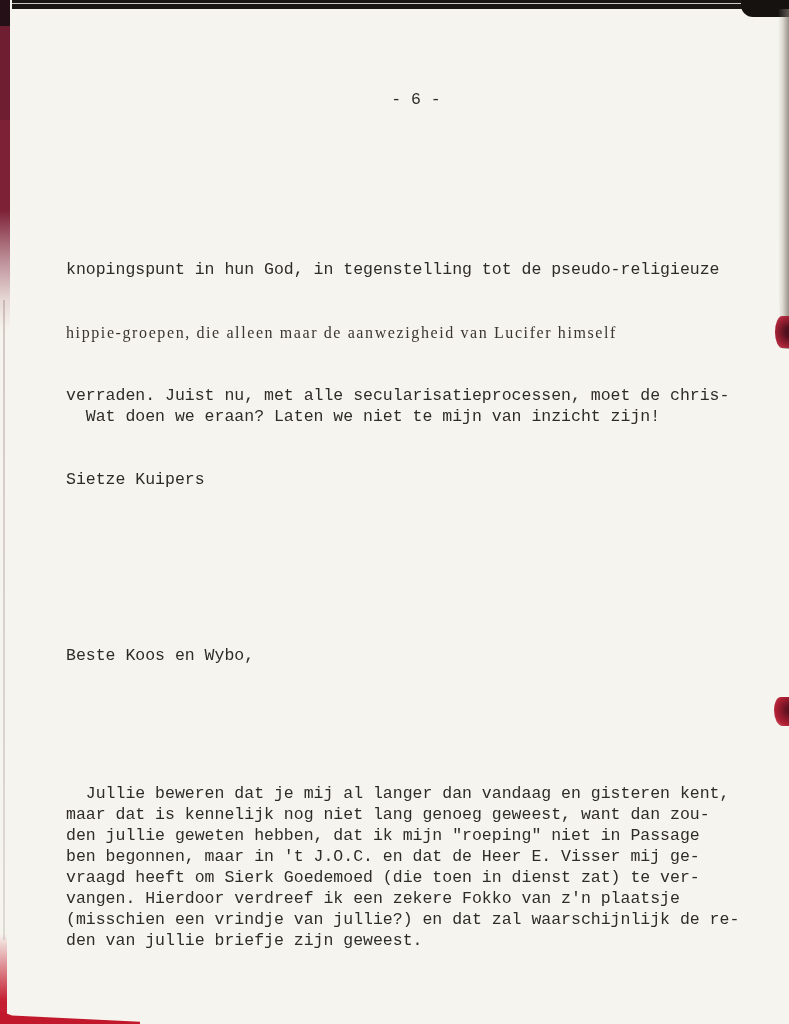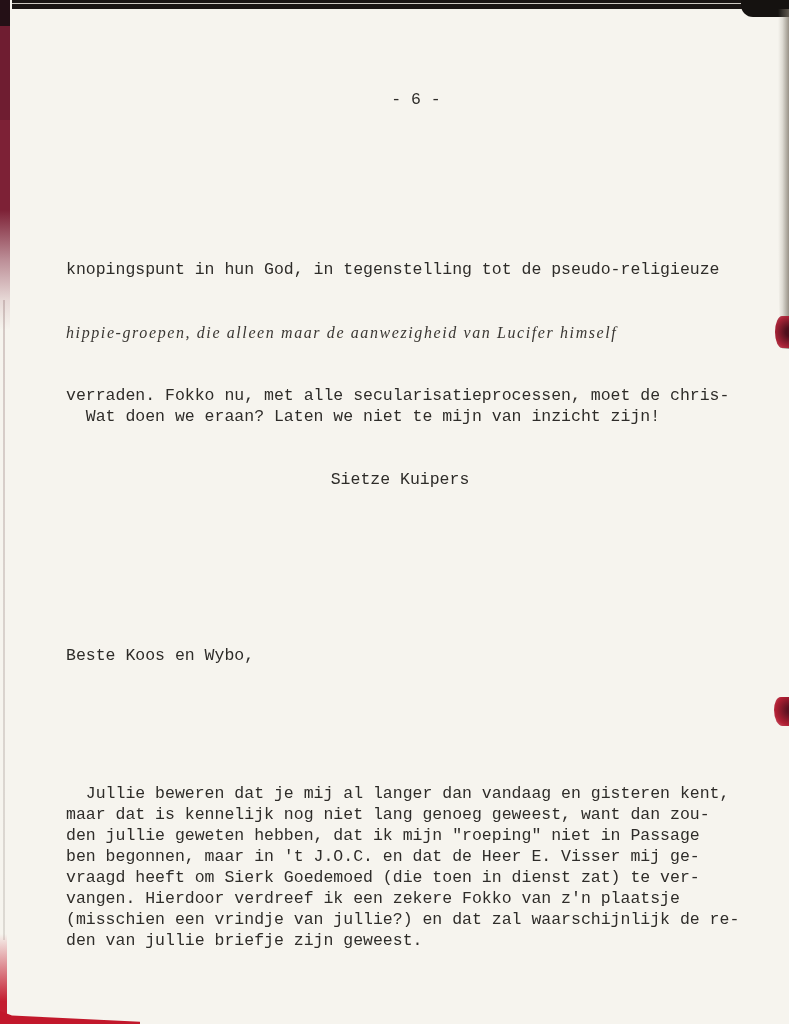--- a/index.html
+++ b/index.html
@@ -63,25 +63,24 @@
   .col{
     position:absolute;left:66px;top:26px;width:700px;
     font-size:16.5px;line-height:21px;
     white-space:pre;
   }
   .line{white-space:pre;}
   .page-num{text-align:center;}
   .sp2{height:2px;} .sp8{height:8px;}
   .sp12{height:12px;}
   .italic-line{
-    font-style:italic;
     font-family:"Liberation Serif","DejaVu Serif",serif;
     font-size:16px;letter-spacing:1.6px;color:#3a3733;
   }
-  .right-sig{text-align:center;padding-right:32px;}
+  .right-sig{text-align:left;padding-right:32px;}
 </style>
 </head>
 <body>
 
 <div class="sheet">
 
   <div class="top-bar"></div>
   <div class="top-right-blob"></div>
   <div class="left-stripe"></div>
   <div class="left-thin-line"></div>
@@ -92,21 +91,21 @@
   <div class="seal seal-lower"></div>
 
   <div class="col">
 
     <div class="line page-num">- 6 -</div>
     <div class="sp2"></div>
 
     <div>
       <div class="line">knopingspunt in hun God, in tegenstelling tot de pseudo-religieuze</div>
       <div class="line italic-line">hippie-groepen, die alleen maar de aanwezigheid van Lucifer himself</div>
-      <div><div class="line">verraden. Fokko nu, met alle secularisatieprocessen, moet de chris-</div><div class="line">  Wat doen we eraan? Laten we niet te mijn van inzicht zijn!</div></div>
+      <div><div class="line">verraden. Juist nu, met alle secularisatieprocessen, moet de chris-</div><div class="line">  Wat doen we eraan? Laten we niet te mijn van inzicht zijn!</div></div>
       <div class="line right-sig">Sietze Kuipers</div>
     </div>
 
     <div class="sp8"></div>
     <div class="line">Beste Koos en Wybo,</div>
     <div class="sp12"></div>
 
     <div><div class="line">  Jullie beweren dat je mij al langer dan vandaag en gisteren kent,</div><div class="line">maar dat is kennelijk nog niet lang genoeg geweest, want dan zou-</div><div class="line">den jullie geweten hebben, dat ik mijn "roeping" niet in Passage</div><div class="line">ben begonnen, maar in 't J.O.C. en dat de Heer E. Visser mij ge-</div><div class="line">vraagd heeft om Sierk Goedemoed (die toen in dienst zat) te ver-</div><div class="line">vangen. Hierdoor verdreef ik een zekere Fokko van z'n plaatsje</div><div class="line">(misschien een vrindje van jullie?) en dat zal waarschijnlijk de re-</div><div class="line">den van jullie briefje zijn geweest.</div></div>
 
     

